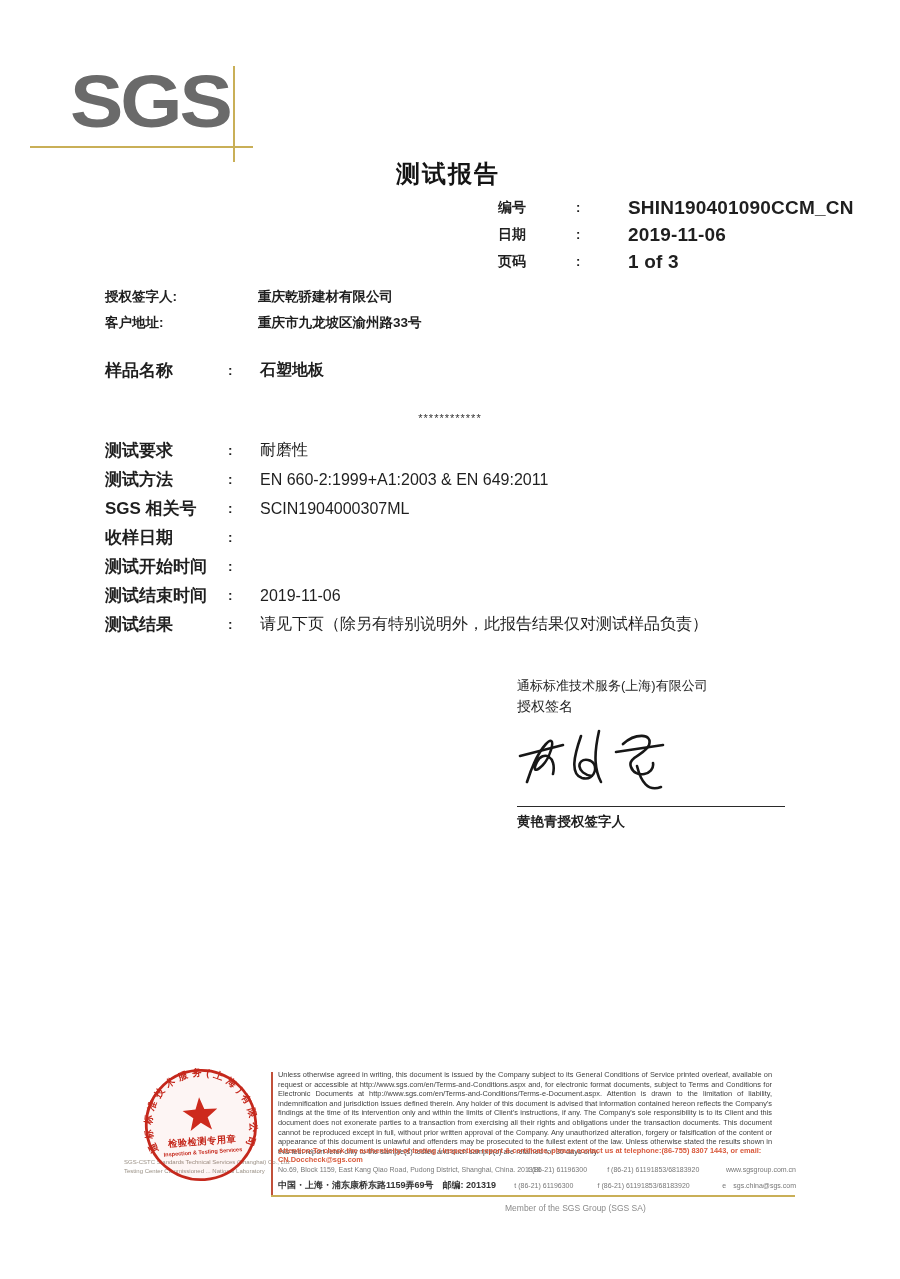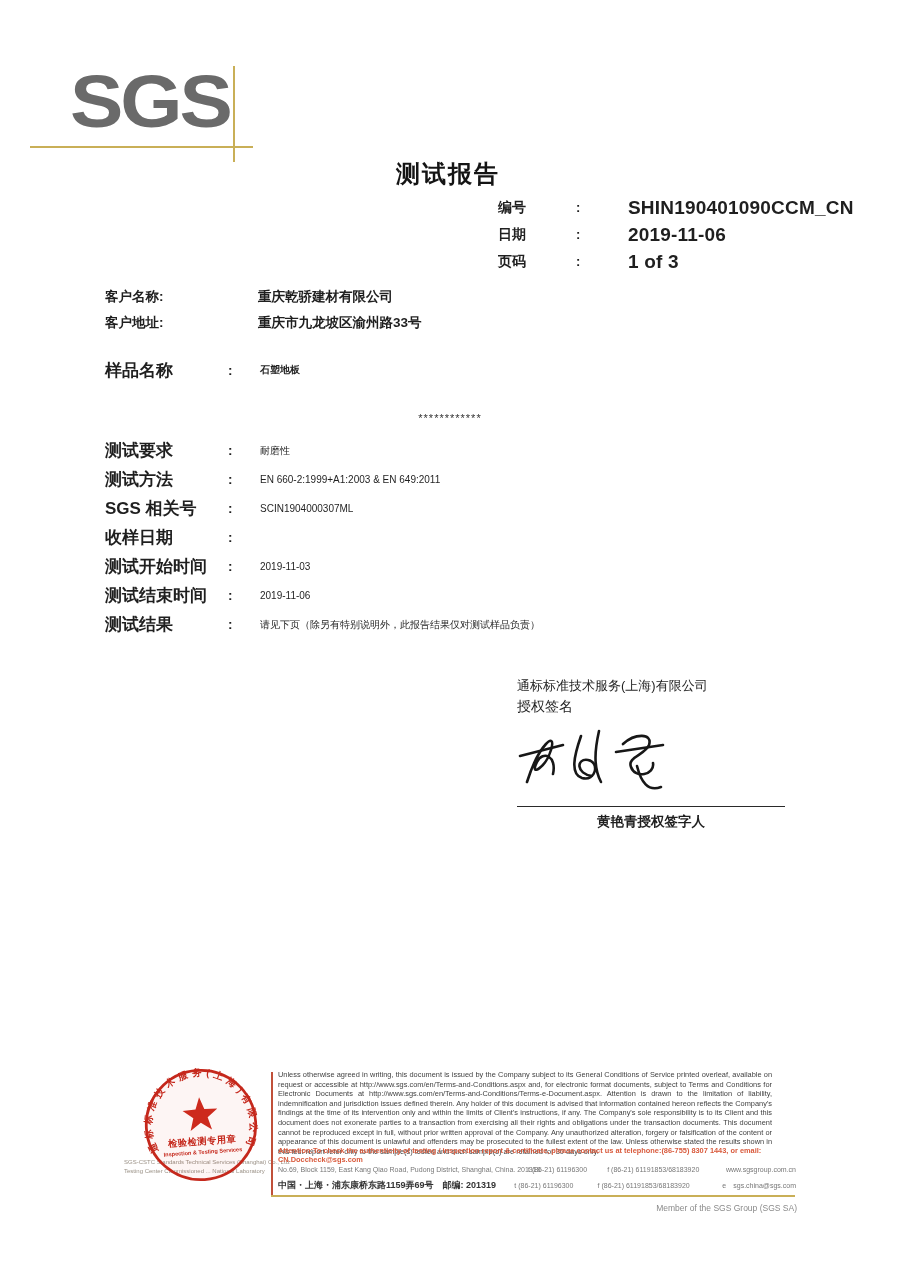--- a/index.html
+++ b/index.html
@@ -28,53 +28,53 @@
   
   .client { position:absolute; left:105px; top:284px; }
   .client-row { display:grid; grid-template-columns:153px auto; height:26px; align-items:center; }
   .client-label { font-size:13.5px; font-weight:bold; }
   .client-value { font-size:13.5px; font-weight:bold; }
 
   
   .trow { display:grid; grid-template-columns:123px 32px auto; align-items:center; }
   .trow .t-label { font-size:17px; font-weight:bold; }
   .trow .t-colon { font-size:13.5px; font-weight:bold; }
-  .trow .t-value { font-size:10px; }
+  .trow .t-value { font-size:16px; }
   .sample { position:absolute; left:105px; top:358px; width:690px; height:24px; }
   .sample .t-value { font-weight:bold; }
   .disclaimer { position:absolute; left:105px; top:390px; width:692px; font-size:13px; color:#222; text-indent:8px; }
   .stars { position:absolute; left:105px; top:412px; width:690px; text-align:center; font-size:11px; letter-spacing:1px; color:#333; }
   .tests { position:absolute; left:105px; top:436px; width:692px; }
   .tests .trow { height:29px; }
 
   
   .sign-block { position:absolute; left:517px; top:676px; width:272px; }
   .sign-company { font-size:13px; line-height:20px; }
   .sign-heading { font-size:14px; line-height:20px; }
   .sign-svg { display:block; margin:4px 0 0 -6px; }
   .sign-line { border-top:1.6px solid #2a2a2a; width:268px; margin-top:2px; }
-  .sign-names { display:flex; justify-content:center; width:268px; margin-top:6px; }
+  .sign-names { display:flex; justify-content:flex-start; width:268px; margin-top:6px; }
   .sign-name, .sign-title { font-size:13.5px; font-weight:bold; }
 
   
   .seal-captions { position:absolute; left:124px; top:1158px; width:160px; color:#9a9186; font-size:6px; line-height:9px; white-space:nowrap; }
   .seal-wrap { position:absolute; left:142px; top:1066px; width:118px; height:118px; transform:rotate(-4deg); }
   .footer-vline { position:absolute; left:271px; top:1072px; width:2px; height:124px; background:#c0503a; }
   .legal { position:absolute; left:278px; top:1070px; width:494px; font-size:7.4px; line-height:9.6px; color:#3f3f3f; text-align:justify; }
   .attention { position:absolute; left:278px; top:1146px; width:494px; font-size:7.4px; line-height:9.4px; color:#d95a3c; font-weight:bold; }
   .addr { position:absolute; left:278px; top:1166px; width:518px; }
   .addr-row { display:flex; align-items:baseline; height:13px; }
   .addr-row .c1 { width:250px; }
   .addr-row .c2 { width:88px; }
   .addr-row .c3 { width:132px; }
   .addr-row .c4 { flex:1; }
   .addr-gray { font-size:7px; color:#777; white-space:nowrap; }
   .addr-cn { font-size:9px; font-weight:bold; color:#333; white-space:nowrap; }
   .footer-hline { position:absolute; left:271px; top:1195px; width:524px; height:2px; background:#c9af57; }
-  .member { position:absolute; left:505px; top:1203px; width:292px; text-align:right; font-size:8.5px; color:#8a8a8a; }
+  .member { position:absolute; left:505px; top:1203px; width:292px; font-size:8.5px; color:#8a8a8a; }
 </style>
 </head>
 <body>
 
 <div class="page">
 
   <div class="logo-text">SGS</div>
   <div class="logo-vline"></div>
   <div class="logo-hline"></div>
 
@@ -93,21 +93,21 @@
     </div>
     <div class="meta-row">
       <span class="meta-label">页码</span>
       <span class="meta-colon">:</span>
       <span class="meta-value">1 of 3</span>
     </div>
   </div>
 
   <div class="client">
     <div class="client-row">
-      <span class="client-label">客户名称:</span>
+      <span class="client-label">授权签字人:</span>
       <span class="client-value">重庆乾骄建材有限公司</span>
     </div>
     <div class="client-row">
       <span class="client-label">客户地址:</span>
       <span class="client-value">重庆市九龙坡区渝州路33号</span>
     </div>
   </div>
 
   <div class="trow sample">
     <span class="t-label">样品名称</span>
@@ -133,21 +133,20 @@
       <span class="t-colon">:</span>
       <span class="t-value">SCIN1904000307ML</span>
     </div>
     <div class="trow">
       <span class="t-label">收样日期</span>
       <span class="t-colon">:</span>
     </div>
     <div class="trow">
       <span class="t-label">测试开始时间</span>
       <span class="t-colon">:</span>
-      <span class="t-value">2019-11-03</span>
     </div>
     <div class="trow">
       <span class="t-label">测试结束时间</span>
       <span class="t-colon">:</span>
       <span class="t-value">2019-11-06</span>
     </div>
     <div class="trow">
       <span class="t-label">测试结果</span>
       <span class="t-colon">:</span>
       <span class="t-value">请见下页（除另有特别说明外，此报告结果仅对测试样品负责）</span>

